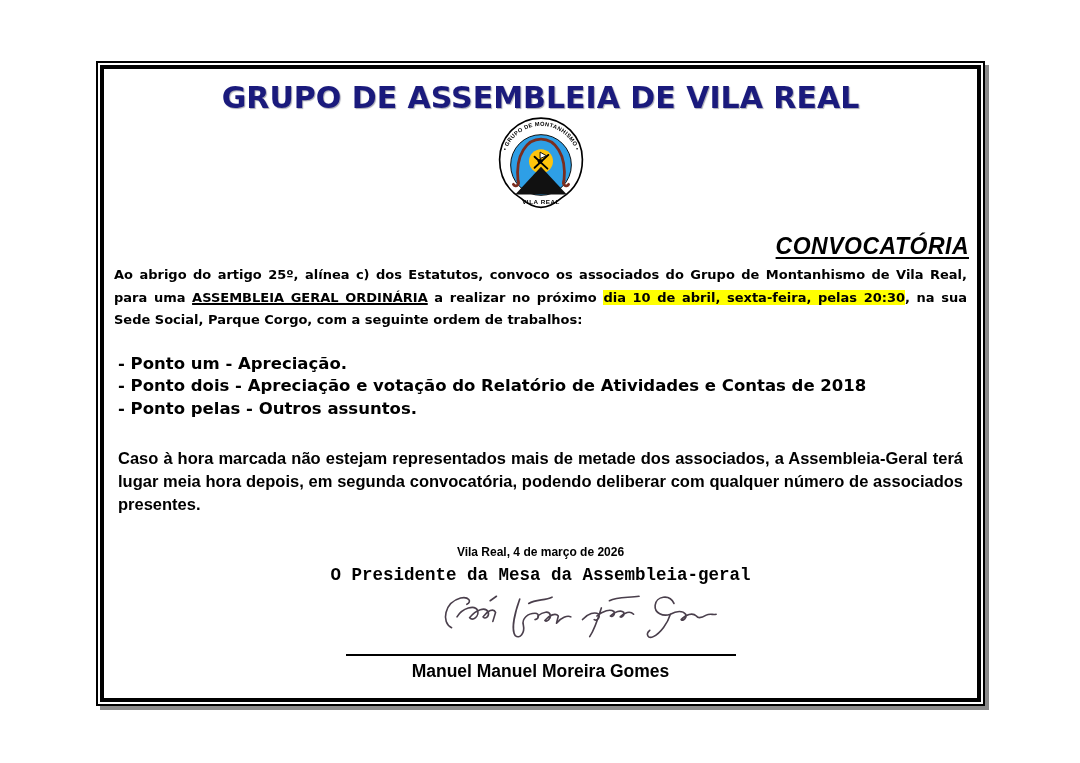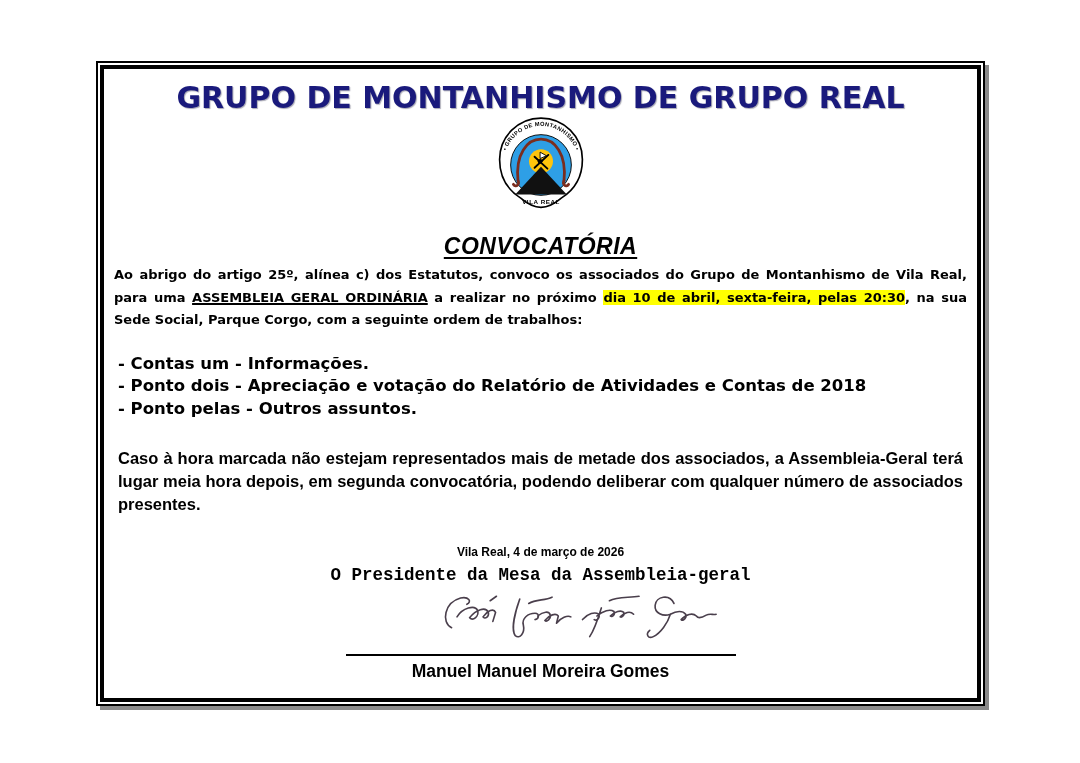--- a/index.html
+++ b/index.html
@@ -35,21 +35,21 @@
     font-size:30px;line-height:34px;color:var(--title-navy);
     text-shadow:1px 1px 1px #a8a8b4;
     letter-spacing:0px;white-space:nowrap;
   }
   .logo-wrap{width:92px;height:96px;margin:2px auto 0;}
   .logo-wrap svg{display:block;width:100%;height:100%;}
   .heading{
     margin:20px 0 4px;
     font-family:"Liberation Sans",sans-serif;font-style:italic;font-weight:bold;
     font-size:23px;letter-spacing:0.5px;
-    text-decoration:underline;text-decoration-thickness:2px;text-underline-offset:3px;
+    text-decoration:underline;text-decoration-thickness:2px;text-underline-offset:3px;text-align:right;
   }
   .intro{
     margin:2px 2px 0;
     font-family:"DejaVu Sans",sans-serif;font-weight:bold;
     font-size:13px;line-height:22.5px;text-align:justify;
   }
   .seg-underline{text-decoration:underline;text-decoration-thickness:2px;}
   .seg-highlight{background:var(--highlight-yellow);}
   .agenda{
     margin:21px 6px 0;text-align:left;
@@ -68,21 +68,21 @@
   .sigline{width:390px;margin:10px auto 0;border-bottom:2px solid var(--border-black);height:2px;}
   .signame{margin:4px 0 0;font-weight:bold;font-size:17.5px;line-height:22px;}
   p,h1,h2{padding:0;}
 </style>
 </head>
 <body>
 
 <div class="sheet">
   <div class="sheet-inner">
 
-    <h1 class="title">GRUPO DE MONTANHISMO DE GRUPO REAL</h1>
+    <h1 class="title">GRUPO DE ASSEMBLEIA DE VILA REAL</h1>
 
     <div class="logo-wrap">
       <svg viewBox="0 0 100 104" xmlns="http://www.w3.org/2000/svg">
         <defs>
           <path id="arcTextPath" d="M12,62 A40,40 0 1 1 88,62" fill="none"></path>
         </defs>
 
         <path d="M5,46 A45,45 0 0 1 95,46 C95,64 88,78 72,88 C65,94 58,98 50,98 C42,98 35,94 28,88 C12,78 5,64 5,46 Z" fill="var(--badge-white)" stroke="#000" stroke-width="1.8"></path>
 
         <text font-family="Liberation Sans, sans-serif" font-size="6.2" font-weight="bold" fill="#000" letter-spacing="0.4">
@@ -110,21 +110,21 @@
 
         <text x="50" y="94.5" text-anchor="middle" font-family="Liberation Sans, sans-serif" font-size="6.8" font-weight="bold" letter-spacing="0.6" fill="#000">VILA REAL</text>
       </svg>
     </div>
 
     <h2 class="heading">CONVOCATÓRIA</h2>
 
     <p class="intro"><span class="seg-normal">Ao abrigo do artigo 25º, alínea c) dos Estatutos, convoco os associados do Grupo de Montanhismo de Vila Real, para uma </span><span class="seg-underline">ASSEMBLEIA GERAL ORDINÁRIA</span><span class="seg-normal"> a realizar no próximo </span><span class="seg-highlight">dia 10 de abril, sexta-feira, pelas 20:30</span><span class="seg-normal">, na sua Sede Social, Parque Corgo, com a seguinte ordem de trabalhos:</span></p>
 
     <div class="agenda">
-        <div>- Contas um - Informações.</div>
+        <div>- Ponto um - Apreciação.</div>
         <div>- Ponto dois - Apreciação e votação do Relatório de Atividades e Contas de 2018</div>
         <div>- Ponto pelas - Outros assuntos.</div>
       </div>
 
     <p class="quorum">Caso à hora marcada não estejam representados mais de metade dos associados, a Assembleia-Geral terá lugar meia hora depois, em segunda convocatória, podendo deliberar com qualquer número de associados presentes.</p>
 
     <p class="placedate">Vila Real, 4 de março de 2026</p>
     <p class="sigtitle">O Presidente da Mesa da Assembleia-geral</p>
 
     <div class="signature">

